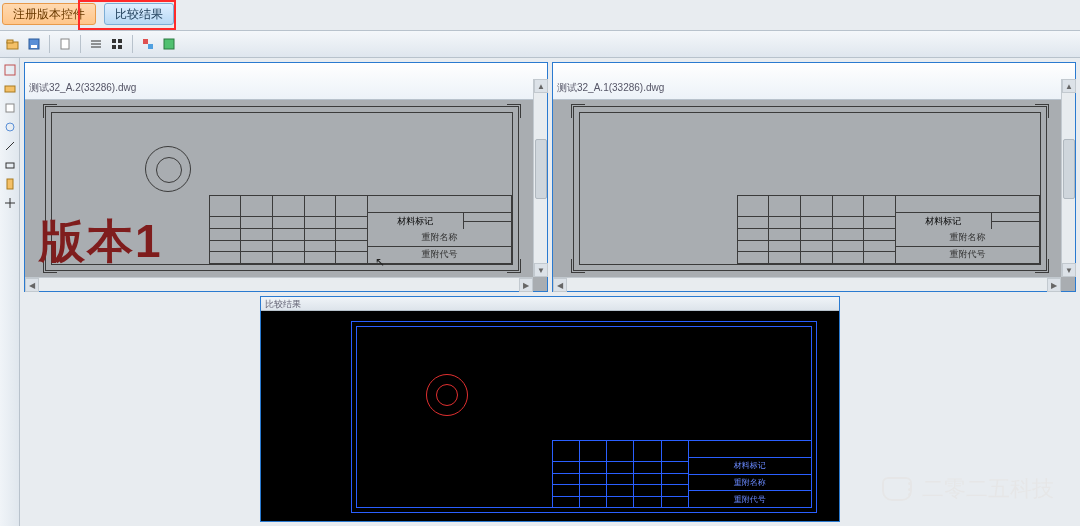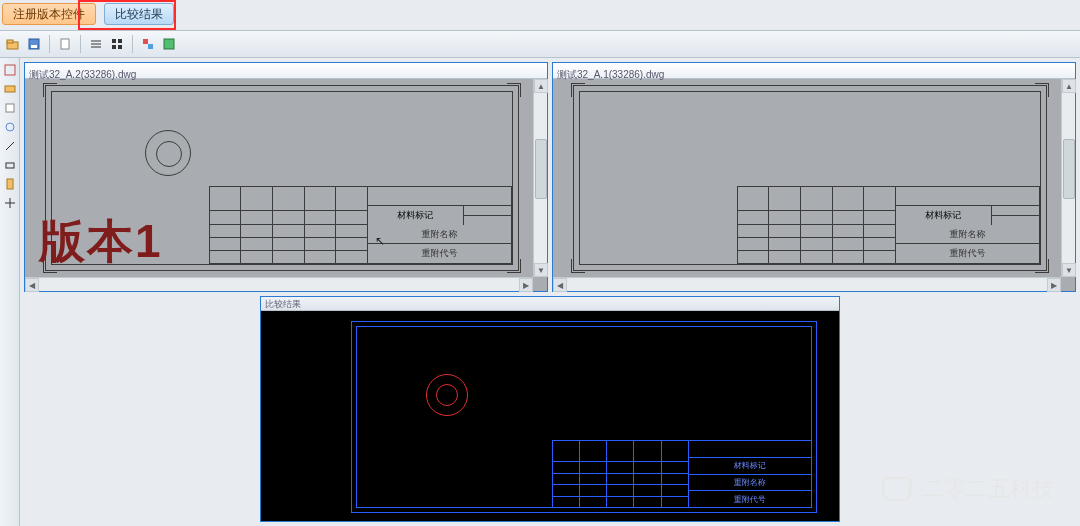--- a/index.html
+++ b/index.html
@@ -21,21 +21,21 @@
   .main { display:flex; height: calc(100% - 58px); }
 
   
   .vtoolbar { width:20px; background: linear-gradient(90deg,#f0f4f8,#e0e7ee); border-right:1px solid #b8c2cc; display:flex; flex-direction:column; align-items:center; padding-top:4px; gap:3px; }
   .vtool-ico { width:16px; height:16px; border:1px solid transparent; border-radius:2px; cursor:pointer; display:flex; align-items:center; justify-content:center; }
 
   .content { flex:1; display:flex; flex-direction:column; padding:4px; gap:4px; }
 
   .pane-row { display:flex; gap:4px; height:230px; }
   .pane { flex:1; border:1px solid #2a7ad0; background:#a9adb1; position:relative; display:flex; flex-direction:column; }
-  .pane-title { height:16px; background: linear-gradient(#ffffff,#ecf2f8); border-bottom:1px solid #b8c2cc; font-size:10px; color:#556; padding:5px 4px; }
+  .pane-title { height:16px; background: linear-gradient(#ffffff,#ecf2f8); border-bottom:1px solid #b8c2cc; font-size:10px; color:#556; padding:18px 4px; }
   .pane-body { flex:1; position:relative; overflow:hidden; }
   .pane-scroll-v { position:absolute; right:0; top:16px; bottom:14px; width:14px; background:#e8ecef; border-left:1px solid #c2c9cf; }
   .pane-scroll-v .thumb { position:absolute; left:1px; top:60px; width:12px; height:60px; background:#cfd6dc; border:1px solid #b0b8bf; border-radius:2px; }
   .pane-scroll-v .arrow { position:absolute; left:0; width:14px; height:14px; background:#dce2e8; border:1px solid #c2c9cf; display:flex; align-items:center; justify-content:center; font-size:8px; color:#666; }
   .pane-scroll-h { position:absolute; left:0; right:14px; bottom:0; height:14px; background:#e8ecef; border-top:1px solid #c2c9cf; }
   .pane-scroll-h .arrowL, .pane-scroll-h .arrowR { position:absolute; top:0; width:14px; height:14px; background:#dce2e8; border:1px solid #c2c9cf; display:flex; align-items:center; justify-content:center; font-size:8px; color:#666; }
   .pane-scroll-h .arrowL { left:0; } .pane-scroll-h .arrowR { right:0; }
 
   
   .drawing { position:absolute; left:20px; top:6px; right:28px; bottom:20px; }

